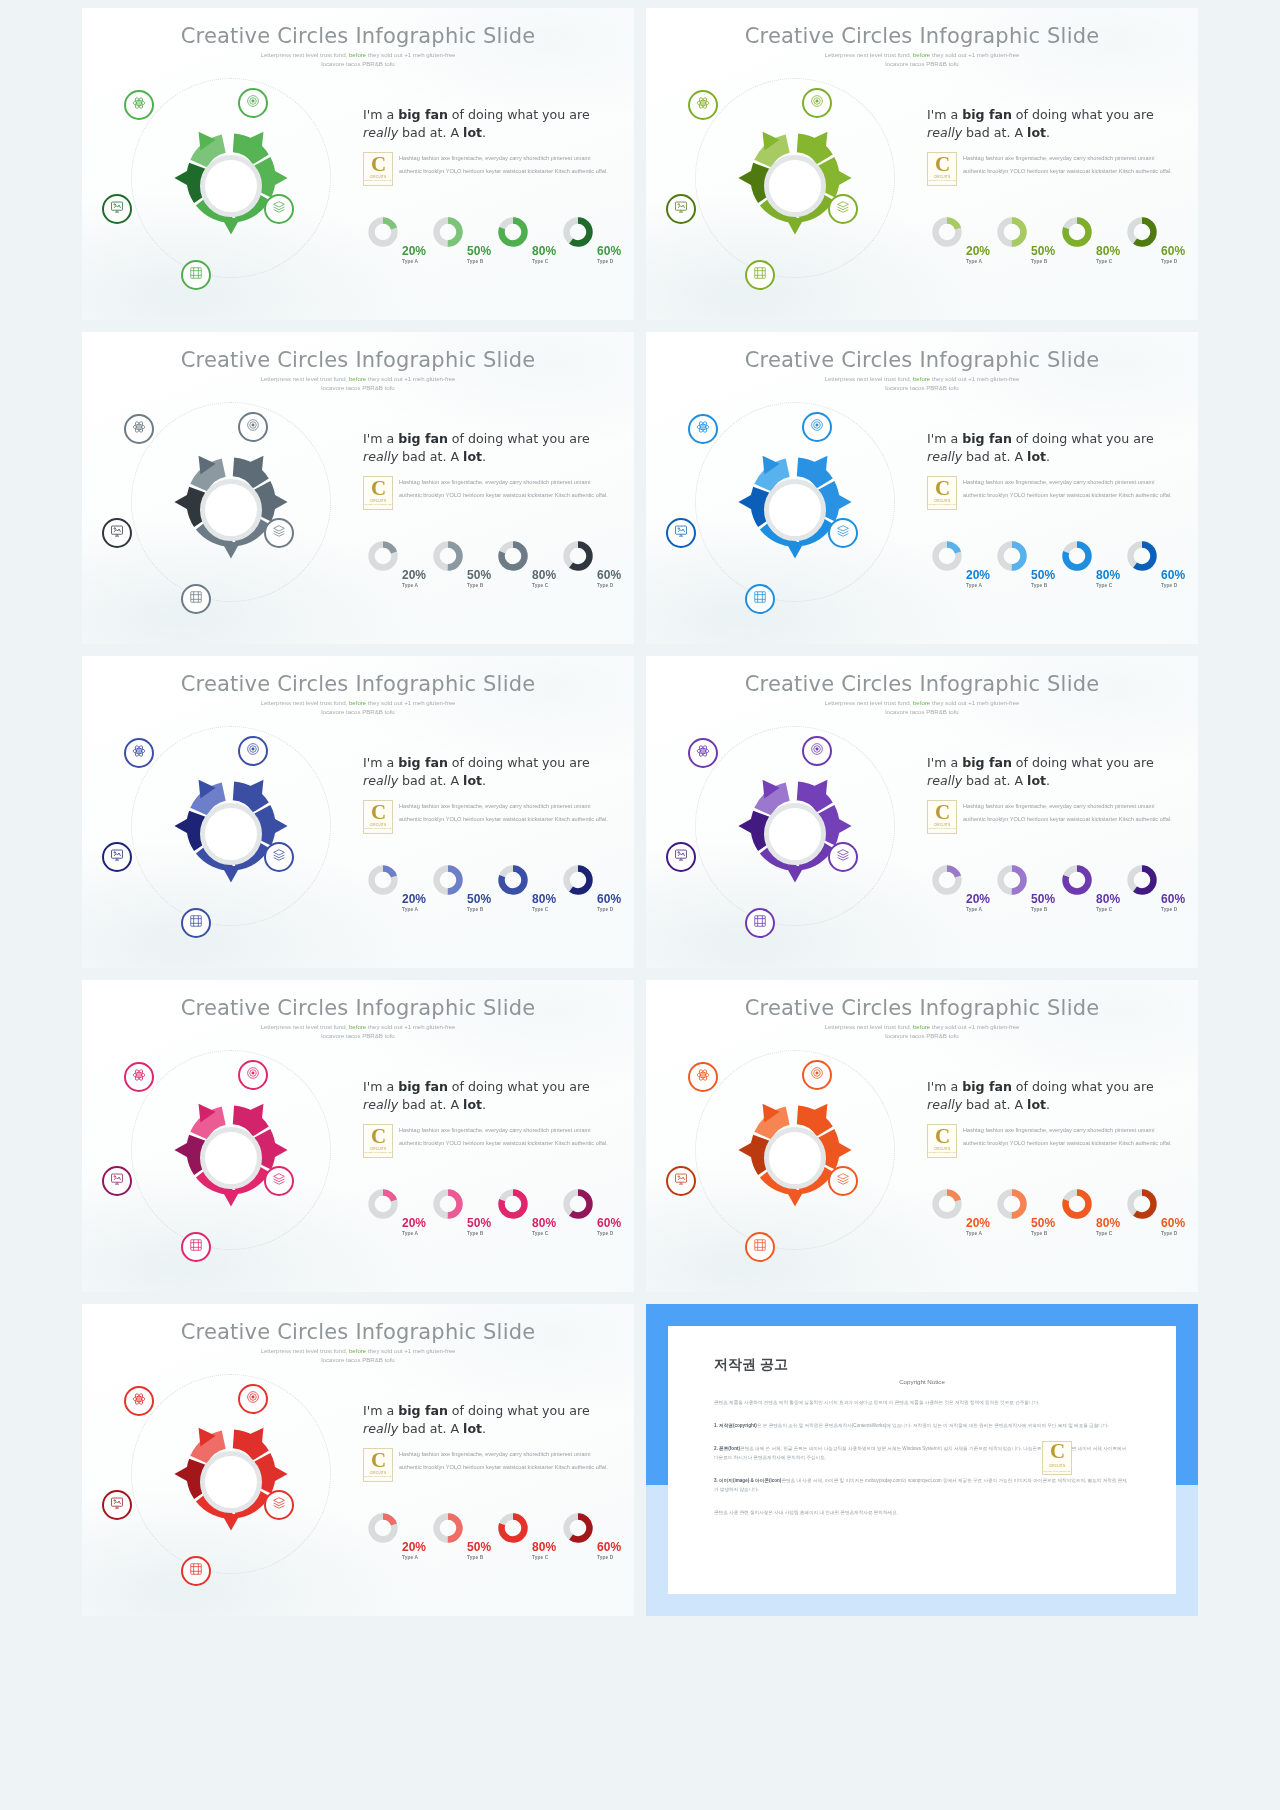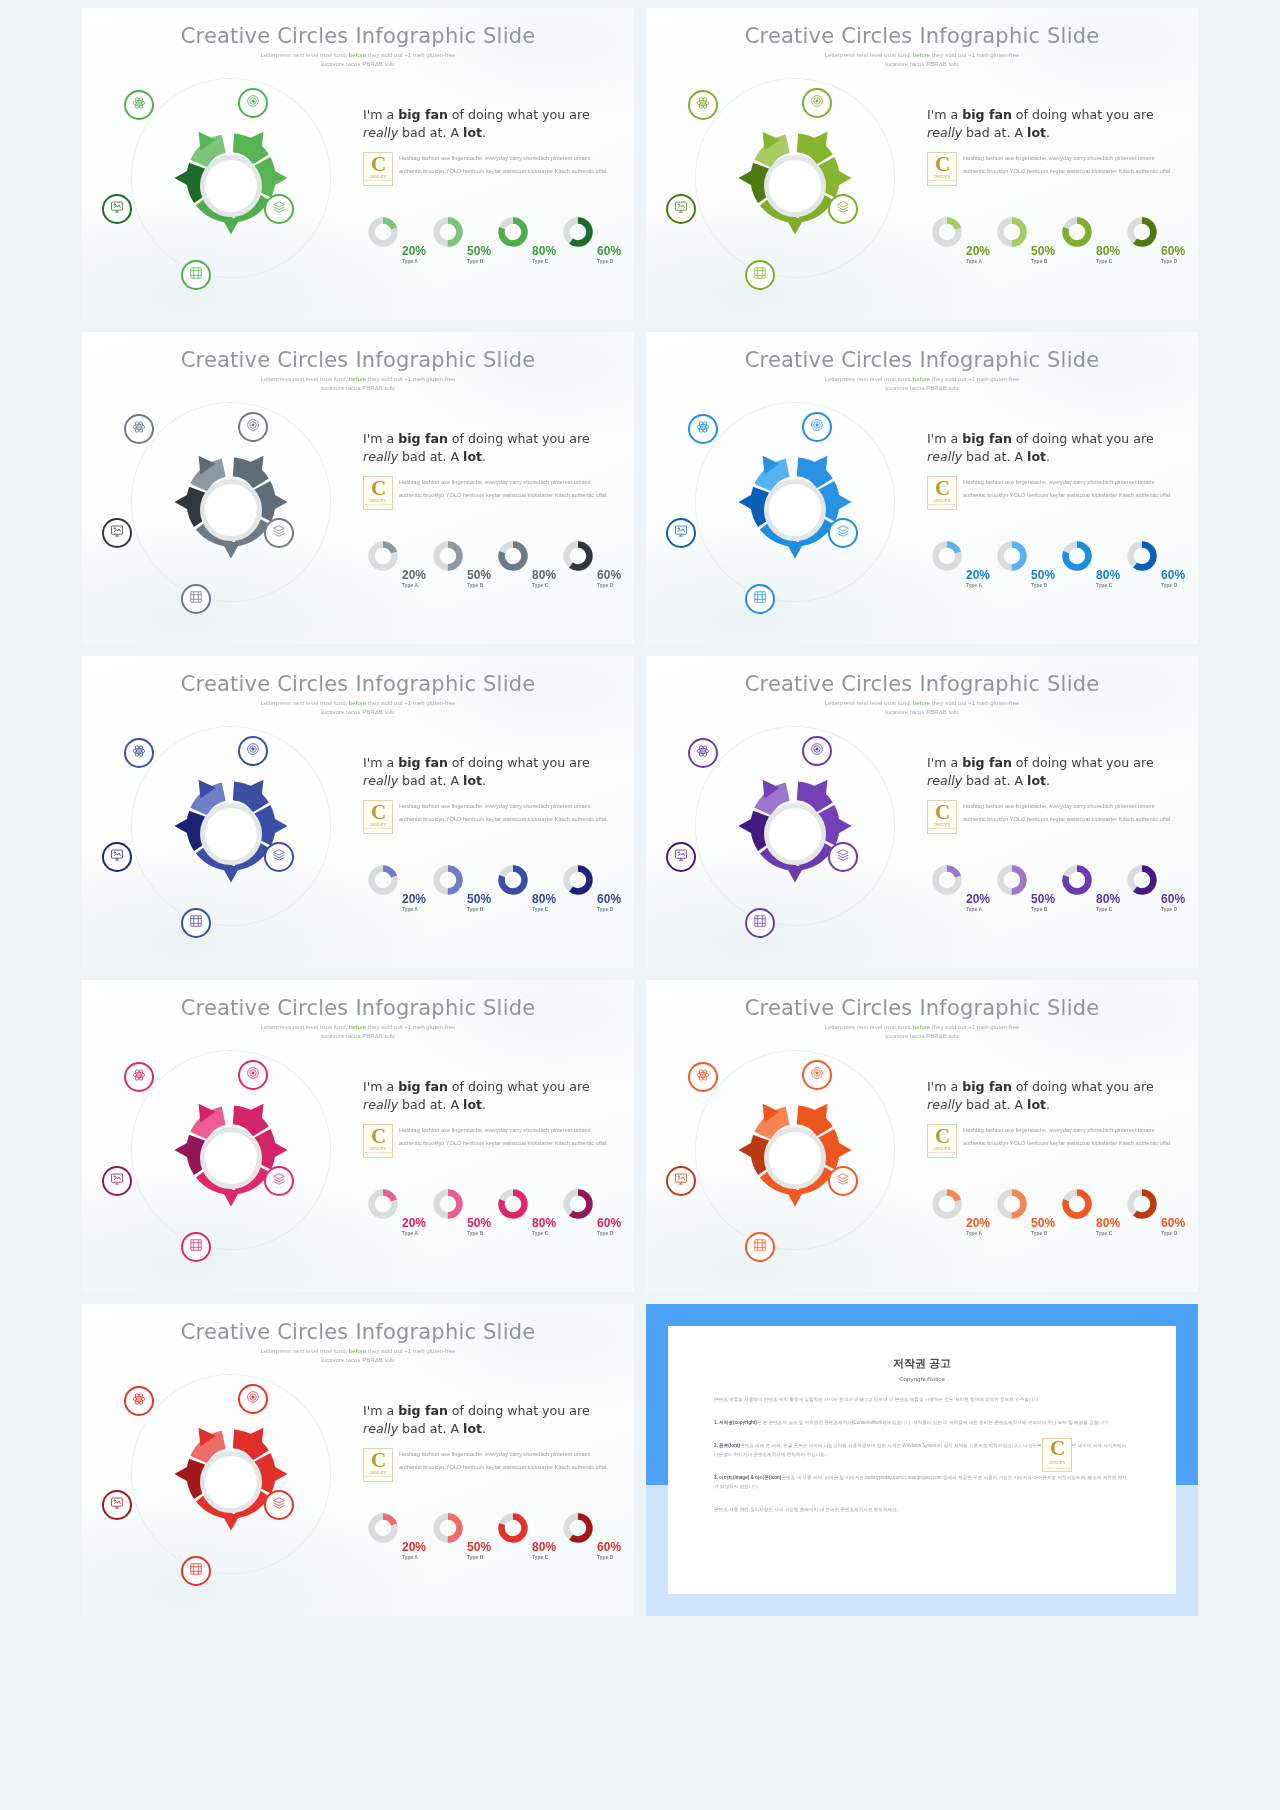--- a/index.html
+++ b/index.html
@@ -101,21 +101,21 @@
   .dlabel .pct { font-size:12px; font-weight:700; line-height:1.15;margin-top:45px; }
   .dlabel .typ { font-size:4.8px; font-weight:700; color:#7c8285; letter-spacing:.1px; }
 
   
   .cslide { position:relative; background:#4da2f7; overflow:hidden; }
   .cslide .lower { position:absolute; left:0; right:0; bottom:0; height:42%; background:#cfe5fb; }
   .cpaper {
     position:absolute; left:22px; top:22px; right:22px; bottom:22px;
     background:#fff; padding:30px 46px;
   }
-  .ctitle { text-align:center; font-size:11px; font-weight:700; color:#44494c; }
+  .ctitle { text-align:left; font-size:14px; font-weight:700; color:#44494c; }
   .csub { text-align:center; font-size:6.2px; color:#6d7376; margin-top:4px; }
   .cpara { font-size:4.6px; color:#9298a0; line-height:1.95; margin-top:14px; }
   .cpara b { color:#5a6066; }
   .cpara-logo { position:relative; }
   .cpara-logo .logo { left:auto; right:58px; top:-4px; }
 </style>
 </head>
 <body>
 
 <div class="grid">

